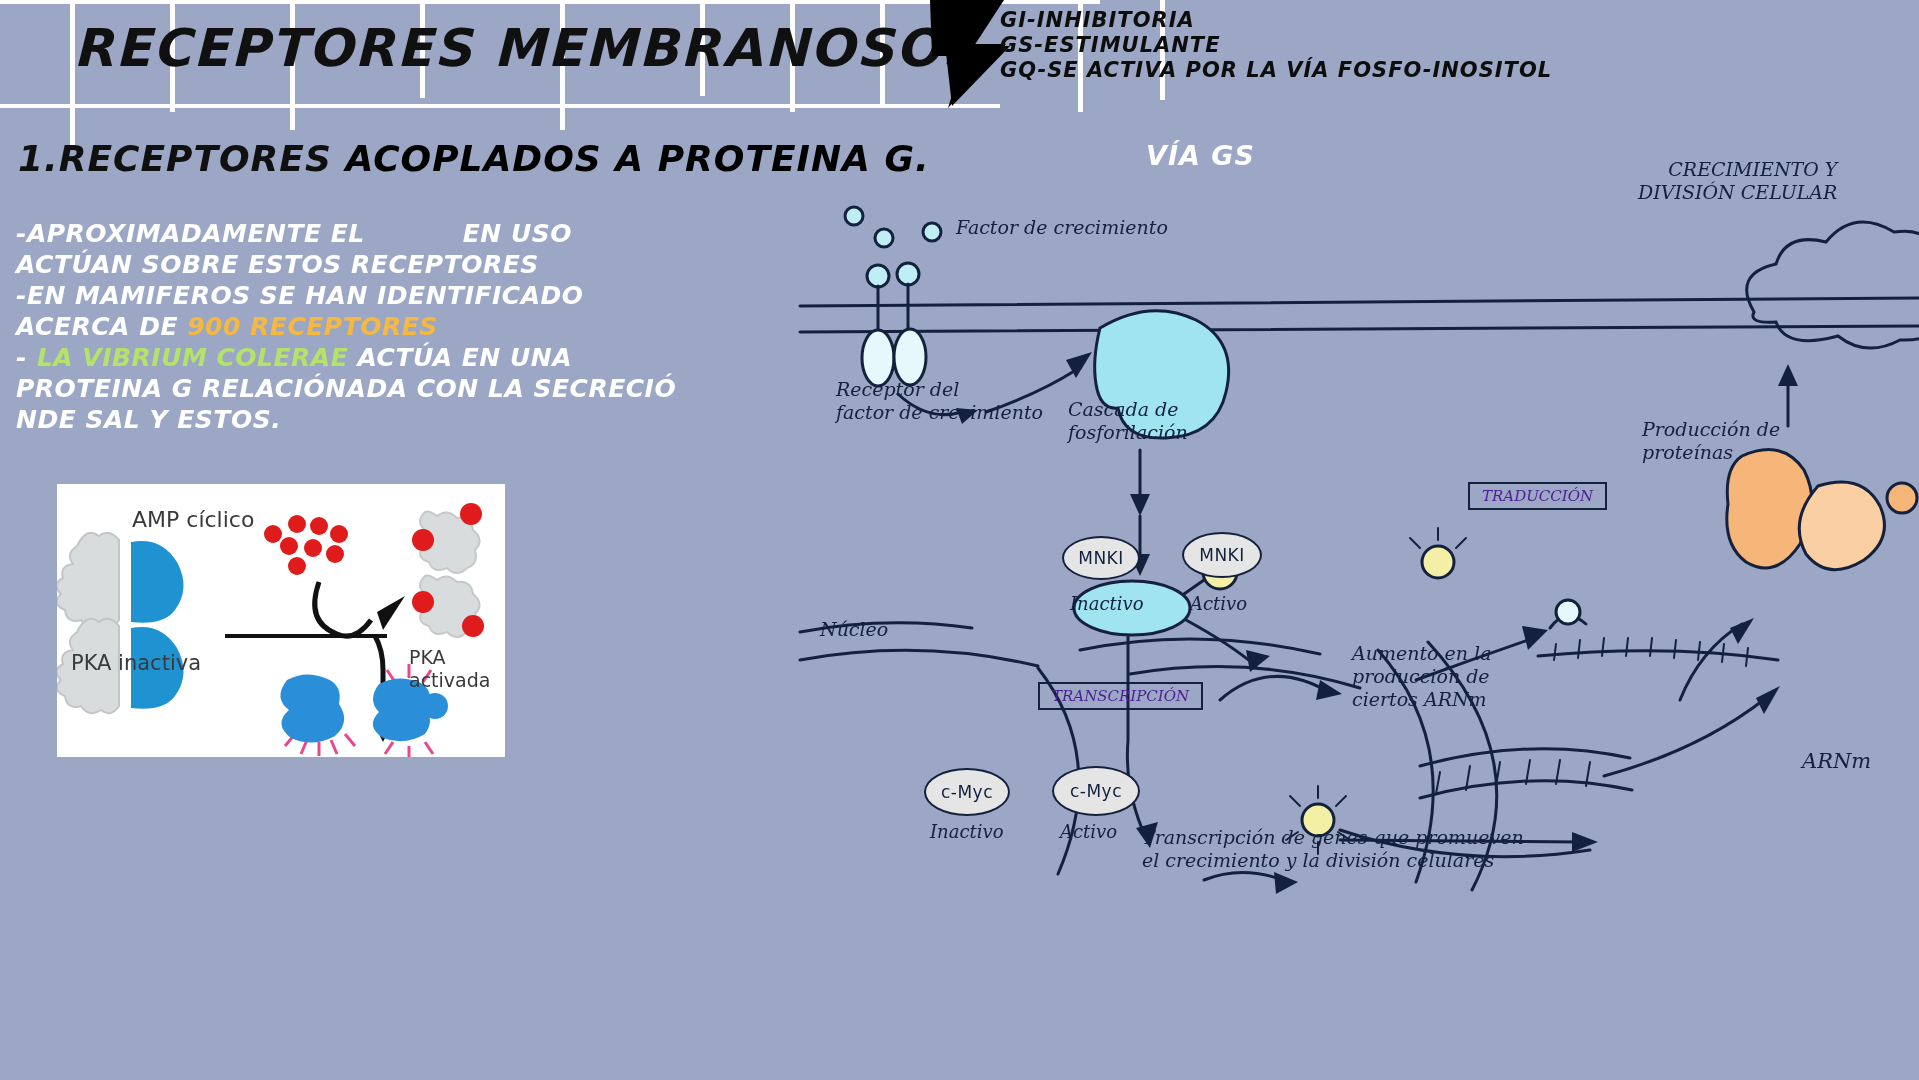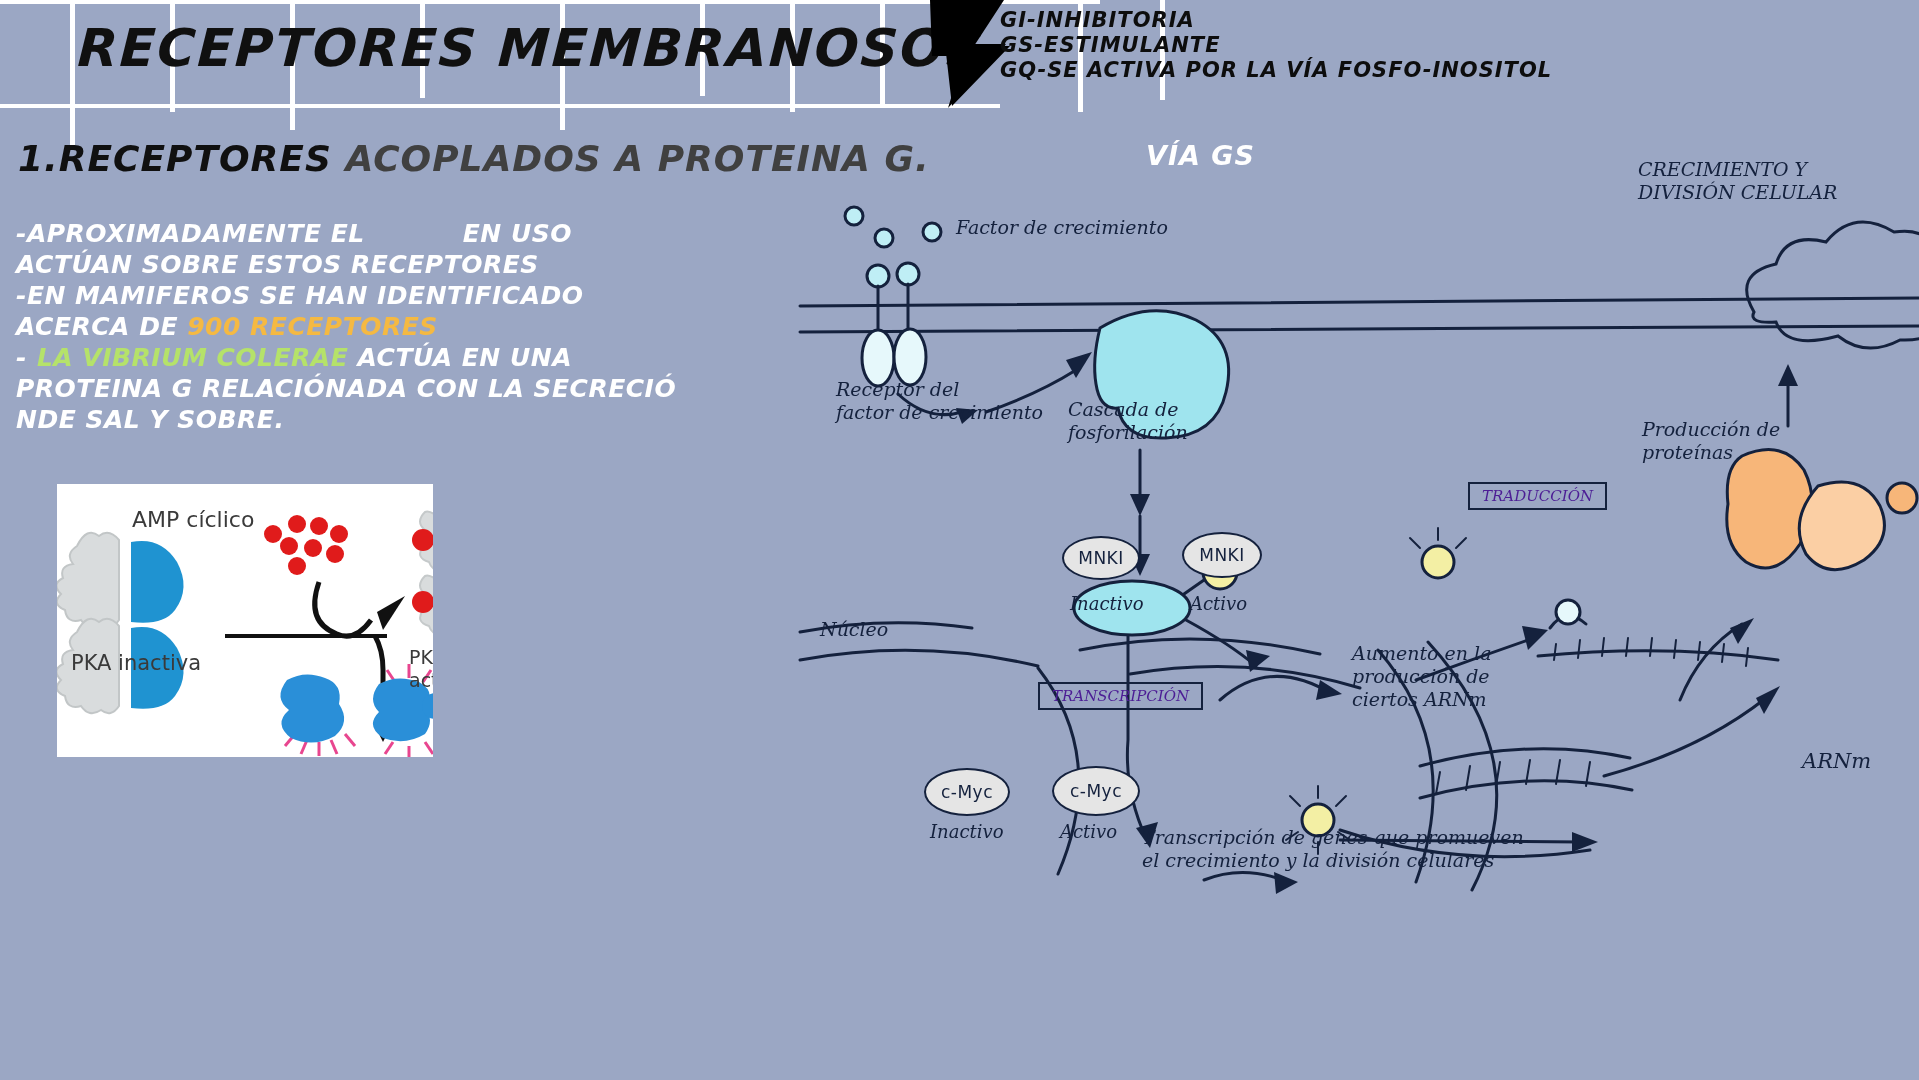--- a/index.html
+++ b/index.html
@@ -32,21 +32,21 @@
     font-weight:bold;font-style:italic;
     font-size:21px;letter-spacing:1px;line-height:25px;
     color:#0d0d0d;white-space:nowrap;
   }
   .subtitle{
     position:absolute;left:18px;top:138px;
     font-family:"DejaVu Sans", sans-serif;
     font-weight:bold;font-style:italic;
     font-size:36px;letter-spacing:1px;color:#101010;white-space:nowrap;
   }
-  .subtitle .accent{color:#404040;}
+  .subtitle .accent{color:#000000;}
   .via-gs{
     position:absolute;left:1146px;top:140px;
     font-family:"DejaVu Sans", sans-serif;
     font-weight:bold;font-style:italic;font-size:27px;letter-spacing:1px;
     color:#ffffff;white-space:nowrap;
   }
 
   
   .bullets{
     position:absolute;left:16px;top:218px;width:760px;
@@ -54,21 +54,21 @@
     font-weight:bold;font-style:italic;
     font-size:25px;line-height:31px;letter-spacing:0.5px;
     color:#ffffff;
   }
   .bullets .gap{display:inline-block;width:98px;}
   .bullets .orange{color:#f5b942;}
   .bullets .green{color:#b5e26a;margin-left:10px;}
 
   
   .pka-img{
-    position:absolute;left:57px;top:484px;width:376px;height:273px;
+    position:absolute;left:57px;top:484px;width:448px;height:273px;
     background:#ffffff;overflow:hidden;
   }
   .pka-label{
     position:absolute;font-family:"DejaVu Sans", sans-serif;
     color:#3a3a3a;font-size:20px;white-space:pre-line;line-height:23px;
   }
   .lbl-amp{left:75px;top:24px;font-size:22px;}
   .lbl-inact{left:14px;top:168px;font-size:21px;}
   .lbl-act{left:352px;top:162px;font-size:19px;}
 
@@ -135,21 +135,21 @@
   </div>
   <div>ACTÚAN SOBRE ESTOS RECEPTORES</div>
   <div>-EN MAMIFEROS SE HAN IDENTIFICADO</div>
   <div>
     <span>ACERCA DE </span><span class="orange">900 RECEPTORES</span>
   </div>
   <div>
     <span>-</span><span class="green">LA VIBRIUM COLERAE</span><span> ACTÚA EN UNA</span>
   </div>
   <div>PROTEINA G RELACIÓNADA CON LA SECRECIÓ</div>
-  <div>NDE SAL Y SOBRE.</div>
+  <div>NDE SAL Y ESTOS.</div>
 </div>
 
 <div class="pka-img">
   <svg width="468" height="273" viewBox="0 0 468 273">
 
     <g>
       <path d="M20 62 q-12 8 -4 18 q-14 2 -10 14 q-12 6 -2 16 q-10 10 4 16 q2 14 16 10 q8 12 20 4 q10 8 18 -4 l0 -80 q-10 -12 -20 -4 q-12 -10 -22 10 z" fill="#d9dcdd" stroke="#c2c6c7" stroke-width="2"></path>
       <path d="M74 58 q30 -6 46 20 q14 26 -2 48 q-12 16 -44 12 z" fill="#1f93d1"></path>
       <path d="M20 148 q-12 8 -4 18 q-14 2 -10 14 q-12 6 -2 16 q-10 10 4 16 q2 14 16 10 q8 12 20 4 q10 8 18 -4 l0 -80 q-10 -12 -20 -4 q-12 -10 -22 10 z" fill="#d9dcdd" stroke="#c2c6c7" stroke-width="2"></path>
       <path d="M74 144 q30 -6 46 20 q14 26 -2 48 q-12 16 -44 12 z" fill="#1f93d1"></path>
@@ -337,21 +337,21 @@
   <div class="dg-text" style="left:290px;top:412px;font-size:18px;">Inactivo</div>
   <div class="dg-text" style="left:410px;top:412px;font-size:18px;">Activo</div>
   <div class="dg-text" style="left:572px;top:418px;margin-top:44px;">Aumento en la
 producción de
 ciertos ARNm</div>
   <div class="dg-text" style="left:1022px;top:570px;font-size:21px;">ARNm</div>
   <div class="dg-text" style="left:150px;top:640px;font-size:18px;">Inactivo</div>
   <div class="dg-text" style="left:280px;top:640px;font-size:18px;">Activo</div>
   <div class="dg-text" style="left:362px;top:646px;">Transcripción de genes que promueven
 el crecimiento y la división celulares</div>
-  <div class="dg-text" style="left:858px;top:-22px;text-align:left;">CRECIMIENTO Y
+  <div class="dg-text" style="left:858px;top:-22px;text-align:right;">CRECIMIENTO Y
 DIVISIÓN CELULAR</div>
   <div class="dg-text" style="left:862px;top:238px;">Producción de
 proteínas</div>
 
   <div class="boxed" style="left:688px;top:302px;">TRADUCCIÓN</div>
   <div class="boxed" style="left:258px;top:502px;">TRANSCRIPCIÓN</div>
 
   <div class="pill" style="left:282px;top:356px;width:74px;height:40px;">MNKI</div>
   <div class="pill" style="left:402px;top:352px;width:76px;height:42px;">MNKI</div>
   <div class="pill" style="left:144px;top:588px;width:82px;height:44px;">c-Myc</div>

